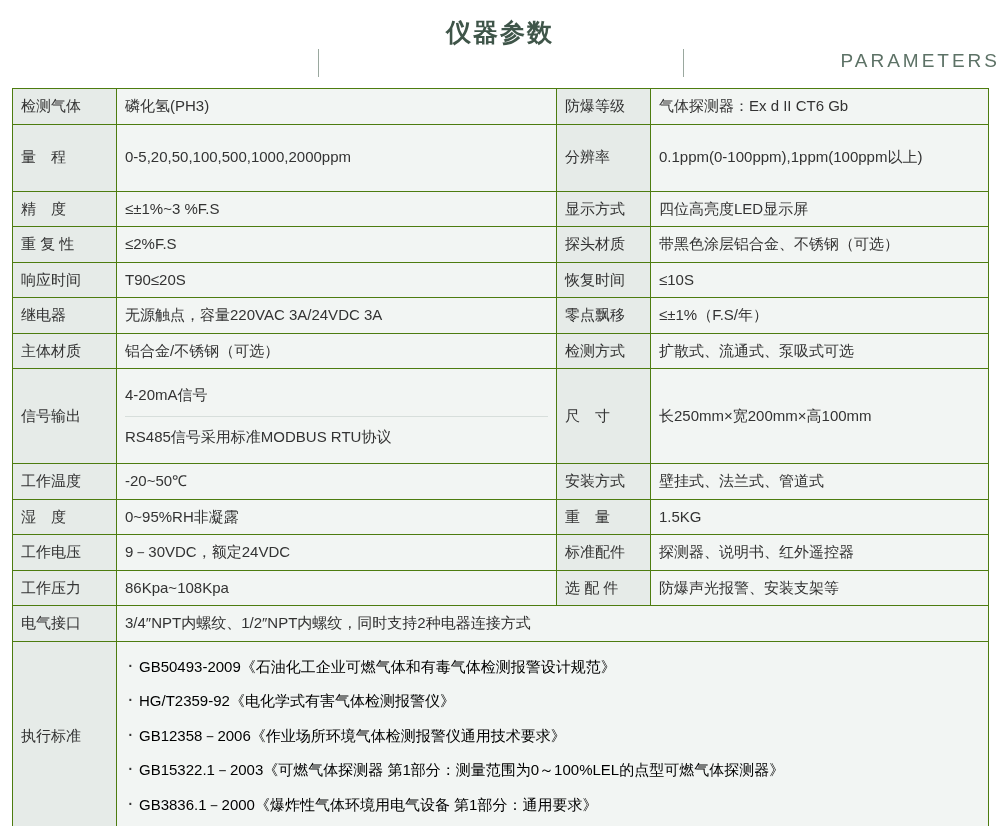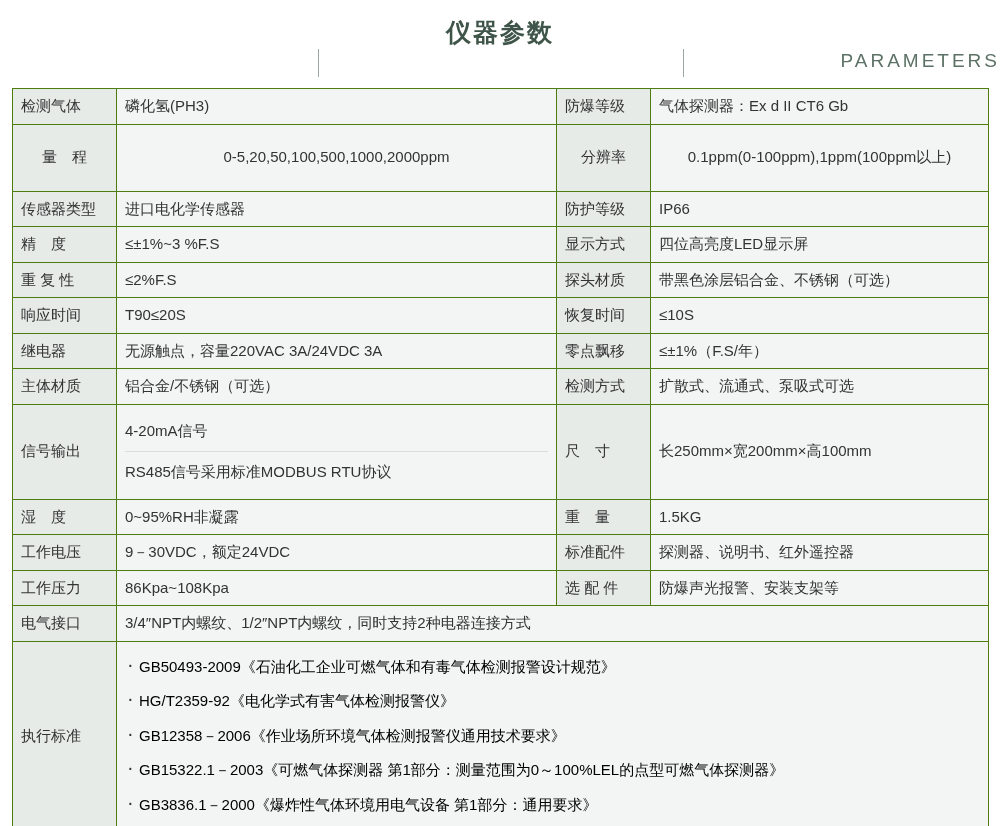--- a/index.html
+++ b/index.html
@@ -98,21 +98,21 @@
   }
   td.val {
     background: #f2f5f3;
   }
   
   col.c1 { width: 104px; }
   col.c2 { width: 440px; }
   col.c3 { width: 94px; }
   col.c4 { width: 338px; }
 
-  .row-tall td { height: 54px; text-align: center; }
+  .row-tall td { height: 54px; }
 
   .signal-cell {
     padding: 0 8px;
   }
   .signal-line {
     padding: 9px 0 9px 0;
   }
   .signal-line.first {
     border-bottom: 1px solid #d7dedb;
   }
@@ -170,26 +170,20 @@
           <td class="lbl">防爆等级</td>
           <td class="val">气体探测器：Ex d II CT6 Gb</td>
         </tr>
         <tr class="row-tall">
           <td class="lbl">量　程</td>
           <td class="val">0-5,20,50,100,500,1000,2000ppm</td>
           <td class="lbl">分辨率</td>
           <td class="val">0.1ppm(0-100ppm),1ppm(100ppm以上)</td>
         </tr>
         <tr>
-          <td class="lbl">传感器类型</td>
-          <td class="val">进口电化学传感器</td>
-          <td class="lbl">防护等级</td>
-          <td class="val">IP66</td>
-        </tr>
-        <tr>
           <td class="lbl">精　度</td>
           <td class="val">≤±1%~3 %F.S</td>
           <td class="lbl">显示方式</td>
           <td class="val">四位高亮度LED显示屏</td>
         </tr>
         <tr>
           <td class="lbl">重 复 性</td>
           <td class="val">≤2%F.S</td>
           <td class="lbl">探头材质</td>
           <td class="val">带黑色涂层铝合金、不锈钢（可选）</td>
@@ -216,20 +210,26 @@
         <tr>
           <td class="lbl">信号输出</td>
           <td class="val signal-cell">
             <div class="signal-line first">4-20mA信号</div>
             <div class="signal-line">RS485信号采用标准MODBUS RTU协议</div>
           </td>
           <td class="lbl">尺　寸</td>
           <td class="val">长250mm×宽200mm×高100mm</td>
         </tr>
 
+        <tr>
+          <td class="lbl">工作温度</td>
+          <td class="val">-20~50℃</td>
+          <td class="lbl">安装方式</td>
+          <td class="val">壁挂式、法兰式、管道式</td>
+        </tr>
         <tr>
           <td class="lbl">湿　度</td>
           <td class="val">0~95%RH非凝露</td>
           <td class="lbl">重　量</td>
           <td class="val">1.5KG</td>
         </tr>
         <tr>
           <td class="lbl">工作电压</td>
           <td class="val">9－30VDC，额定24VDC</td>
           <td class="lbl">标准配件</td>

